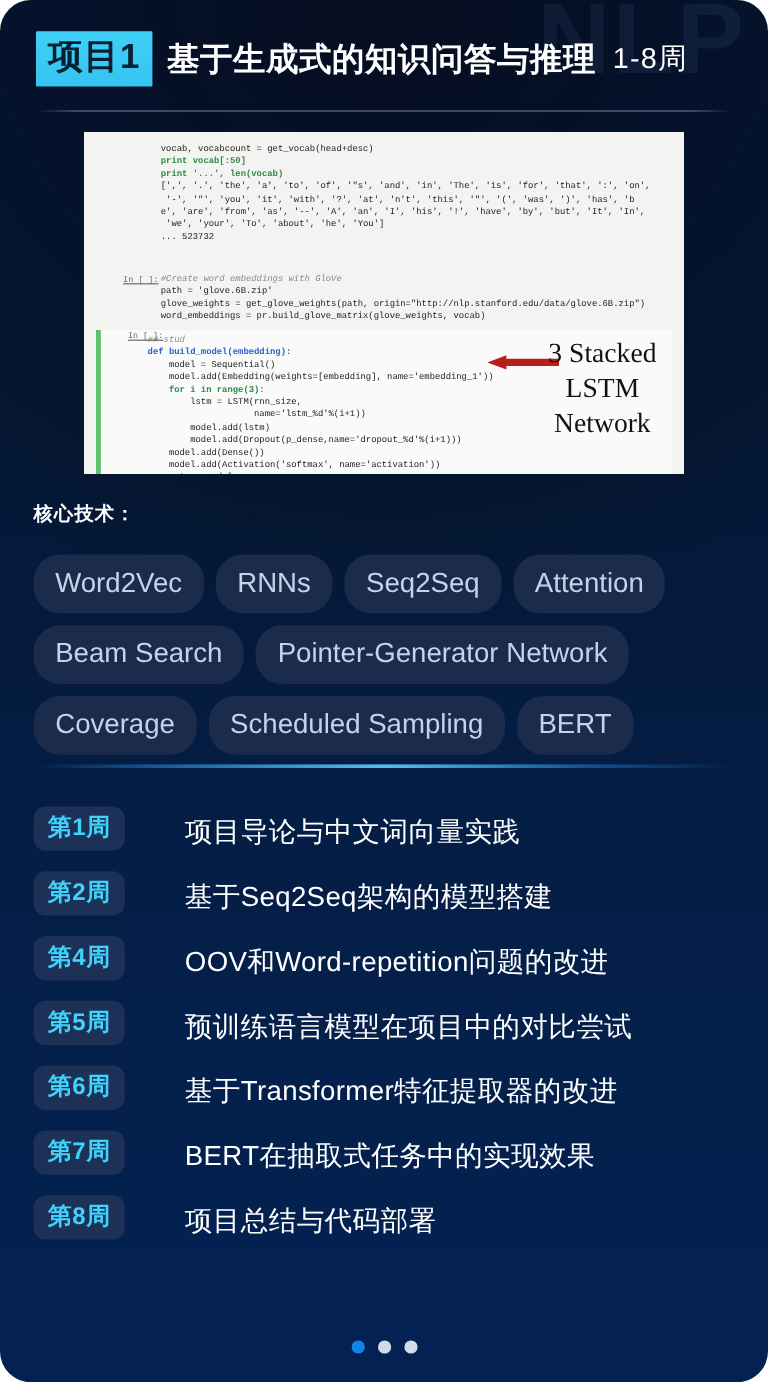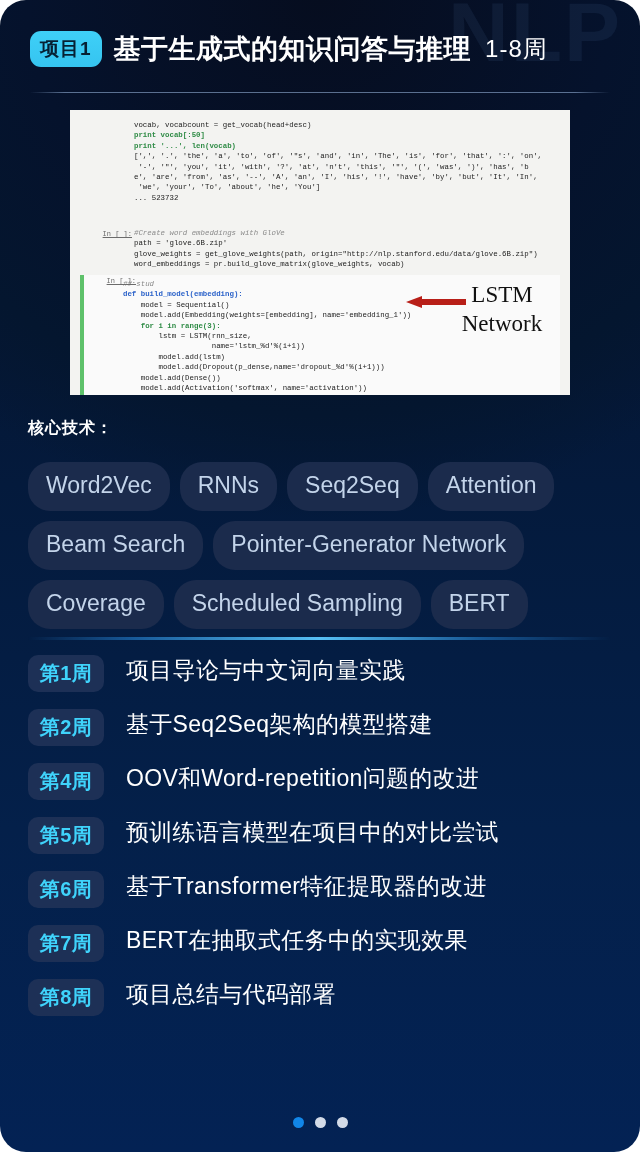--- a/index.html
+++ b/index.html
@@ -33,24 +33,24 @@
   #header {
     position: absolute; left: 0; top: 26px; right: 0;
     display: flex; align-items: center;
     padding-left: 30px; padding-right: 18px;
     height: 46px;
   }
   #project-badge {
     flex: 0 0 auto;
     background: linear-gradient(180deg,#3fd0f7 0%, #35c4f0 100%);
     color: #062033;
-    font-size: 19px; font-weight: 700;
+    font-size: 29px; font-weight: 700;
     line-height: 1;
     padding: 8px 10px 9px 10px;
-    border-radius: 11px;
+    border-radius: 1px;
     letter-spacing: 1px;
   }
   #header-title {
     margin-left: 12px;
     color: #ffffff;
     font-size: 27px;
     font-weight: 700;
     letter-spacing: 0.5px;
     white-space: nowrap;
     text-align: right;
@@ -130,22 +130,23 @@
     position: absolute; left: 28px; top: 637px;
     width: 584px; height: 3px;
     background: linear-gradient(90deg, rgba(30,110,200,0.0) 0%, rgba(40,140,225,0.55) 18%, rgba(90,200,255,0.95) 50%, rgba(40,140,225,0.5) 78%, rgba(30,110,200,0.0) 100%);
     filter: blur(0.4px);
   }
   
   #week-list {
     position: absolute; left: 28px; top: 655px; right: 20px;
   }
   .week-row {
-    display: flex; align-items: flex-start;
+    display: flex; align-items: flex-end;
     height: 54px;
+    gap: 28px;
   }
   .week-badge {
     flex: 0 0 auto;
     width: 76px; text-align: center;
     background: #1d3056;
     color: #3fd3fb;
     font-size: 20px; font-weight: 700;
     line-height: 1;
     padding: 8px 0 9px 0;
     border-radius: 10px;
@@ -224,20 +225,21 @@
         <div class="code-line">    model.add(Activation('softmax', name='activation'))</div>
         <div class="code-line k-green">    return model</div>
       </div>
     </div>
 
     <svg id="red-arrow" viewBox="0 0 60 12">
       <polygon points="0,6 16,0 16,3 60,3 60,9 16,9 16,12" fill="#b81f18"></polygon>
     </svg>
 
     <div id="annotation">
+      <div>3 Stacked</div>
       <div>LSTM</div>
       <div>Network</div>
     </div>
   </div>
 
   <div id="core-tech-title">核心技术：</div>
   <div id="tags">
     <span class="tag">Word2Vec</span>
     <span class="tag">RNNs</span>
     <span class="tag">Seq2Seq</span>

